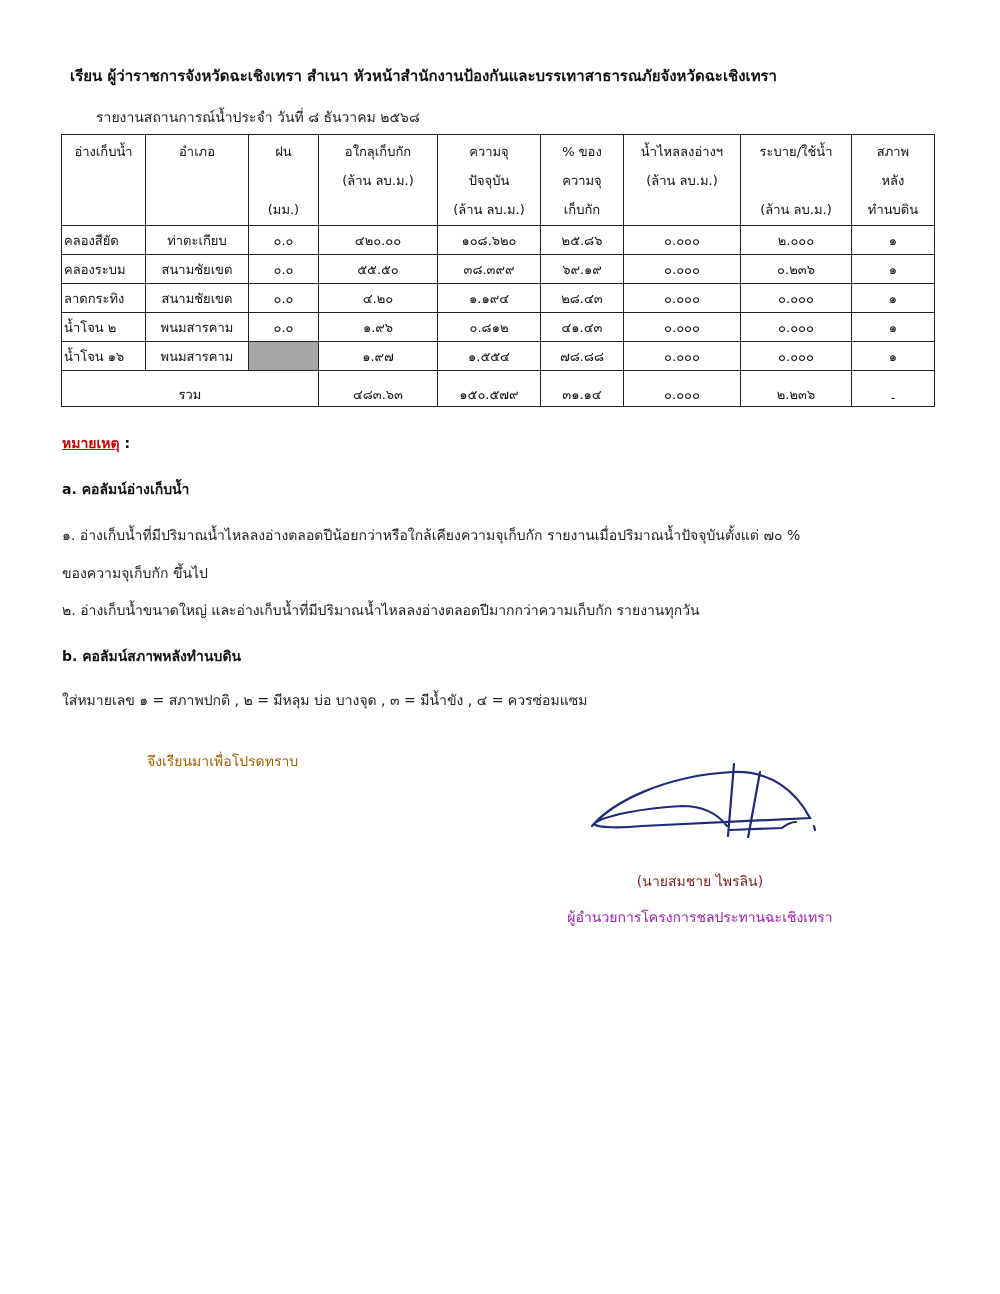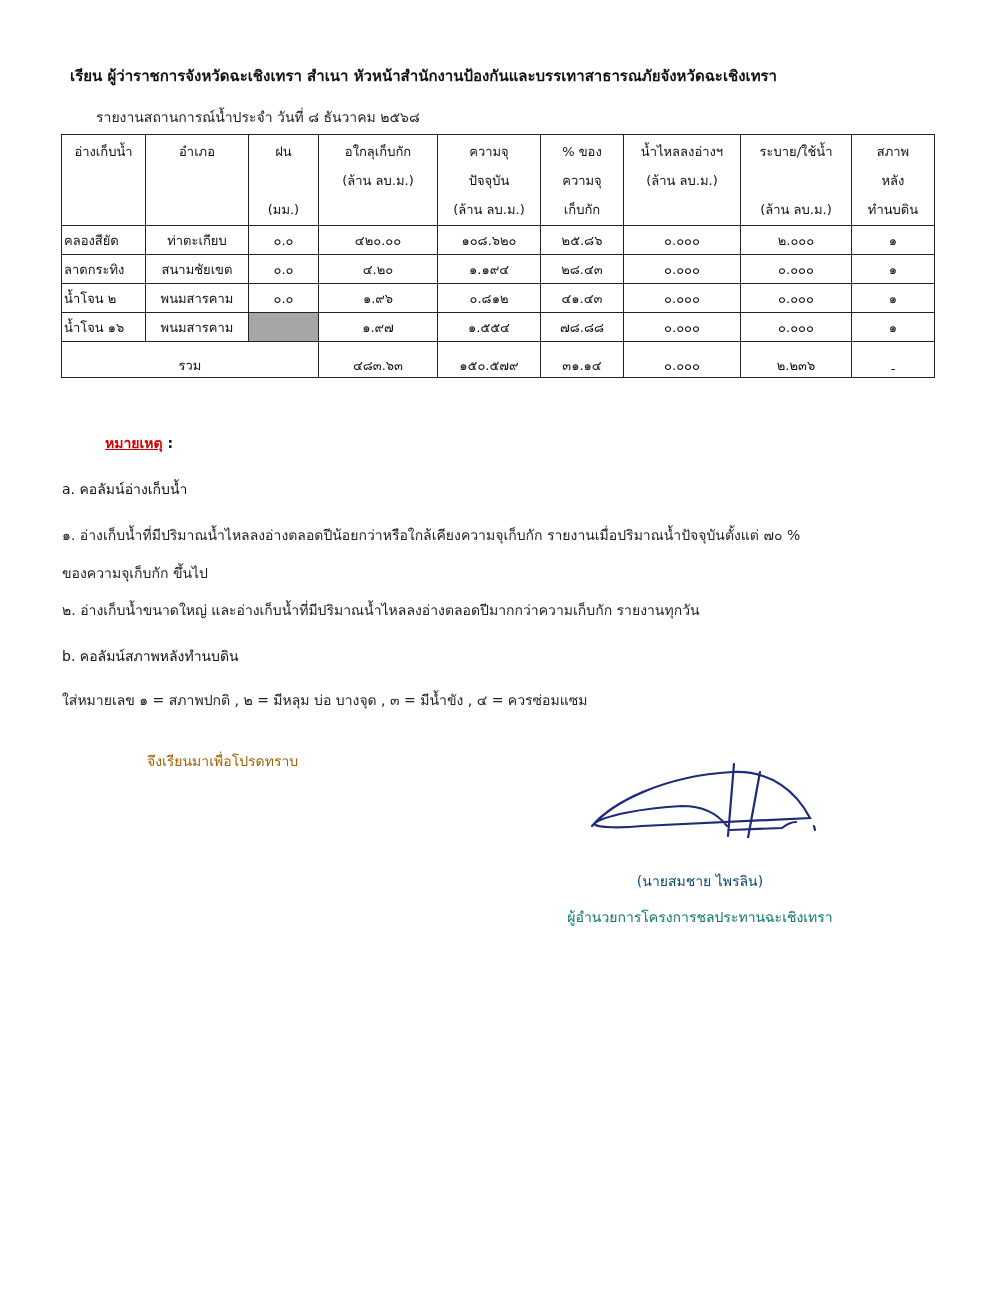--- a/index.html
+++ b/index.html
@@ -9,27 +9,27 @@
   .subtitle { left:62px; top:106px; font-size:14px; white-space:nowrap; color:#222;margin-left:34px; }
   table.report { position:absolute; left:61px; top:134px; border-collapse:collapse; font-size:13px; table-layout:fixed; width:873px; }
   table.report th, table.report td { border:1.3px solid #222; padding:0; text-align:center; vertical-align:middle; font-weight:normal; }
   table.report th { height:88px; vertical-align:top; line-height:29px; padding-top:2px; }
   table.report td { height:28px; }
   table.report td.left { text-align:left; padding-left:2px; }
   table.report td.grey { background:#a6a6a6; }
   table.report tr.total td { height:34px; vertical-align:bottom; padding-bottom:1px; }
   .h-line { display:block; height:29px;text-align:center; }
   .note-head { left:62px; top:432px; font-size:14px; font-weight:bold; }
-  .note-head .red { color:#d00000; text-decoration:underline;margin-left:43px; }
-  .sec { left:62px; font-size:14px; font-weight:normal; white-space:nowrap; }
+  .note-head .red { color:#d00000; text-decoration:underline; }
+  .sec { left:62px; font-size:14px; font-weight:bold; white-space:nowrap; }
   .para { left:62px; font-size:14px; white-space:nowrap; color:#222; }
   .closing { left:147px; top:750px; font-size:14px; color:#a16207; }
   .sig { left:582px; top:758px; width:240px; height:80px; }
-  .signame { left:540px; top:870px; width:320px; text-align:center; font-size:14px; color:#0c4a6e; }
-  .sigpos { left:530px; top:906px; width:340px; text-align:center; font-size:14px; color:#0f766e; }
+  .signame { left:540px; top:870px; width:320px; text-align:center; font-size:14px; color:#7f1d1d; }
+  .sigpos { left:530px; top:906px; width:340px; text-align:center; font-size:14px; color:#a21caf; }
 </style>
 </head>
 <body>
 
 <div class="abs title">เรียน ผู้ว่าราชการจังหวัดฉะเชิงเทรา สำเนา หัวหน้าสำนักงานป้องกันและบรรเทาสาธารณภัยจังหวัดฉะเชิงเทรา</div>
 <div class="abs subtitle">รายงานสถานการณ์น้ำประจำ วันที่ ๘ ธันวาคม ๒๕๖๘</div>
 
 <table class="report">
   <colgroup>
     <col style="width:84px">
@@ -97,20 +97,31 @@
       <td>ท่าตะเกียบ</td>
       <td>๐.๐</td>
       <td>๔๒๐.๐๐</td>
       <td>๑๐๘.๖๒๐</td>
       <td>๒๕.๘๖</td>
       <td>๐.๐๐๐</td>
       <td>๒.๐๐๐</td>
       <td>๑</td>
     </tr>
     <tr>
+      <td class="left">คลองระบม</td>
+      <td>สนามชัยเขต</td>
+      <td>๐.๐</td>
+      <td>๕๕.๕๐</td>
+      <td>๓๘.๓๙๙</td>
+      <td>๖๙.๑๙</td>
+      <td>๐.๐๐๐</td>
+      <td>๐.๒๓๖</td>
+      <td>๑</td>
+    </tr>
+    <tr>
       <td class="left">ลาดกระทิง</td>
       <td>สนามชัยเขต</td>
       <td>๐.๐</td>
       <td>๔.๒๐</td>
       <td>๑.๑๙๔</td>
       <td>๒๘.๔๓</td>
       <td>๐.๐๐๐</td>
       <td>๐.๐๐๐</td>
       <td>๑</td>
     </tr>

